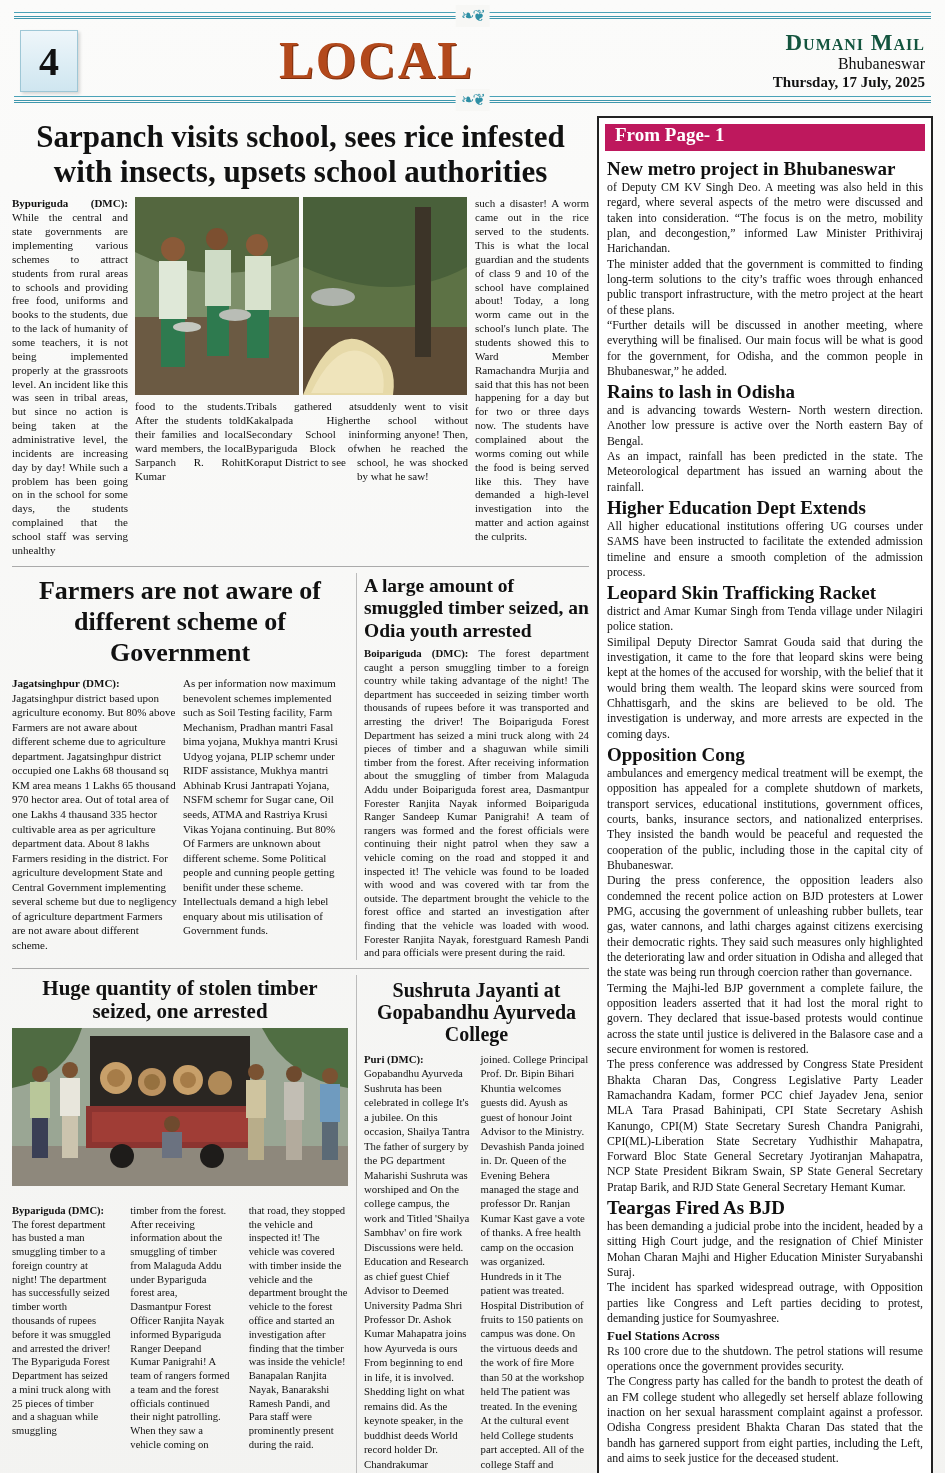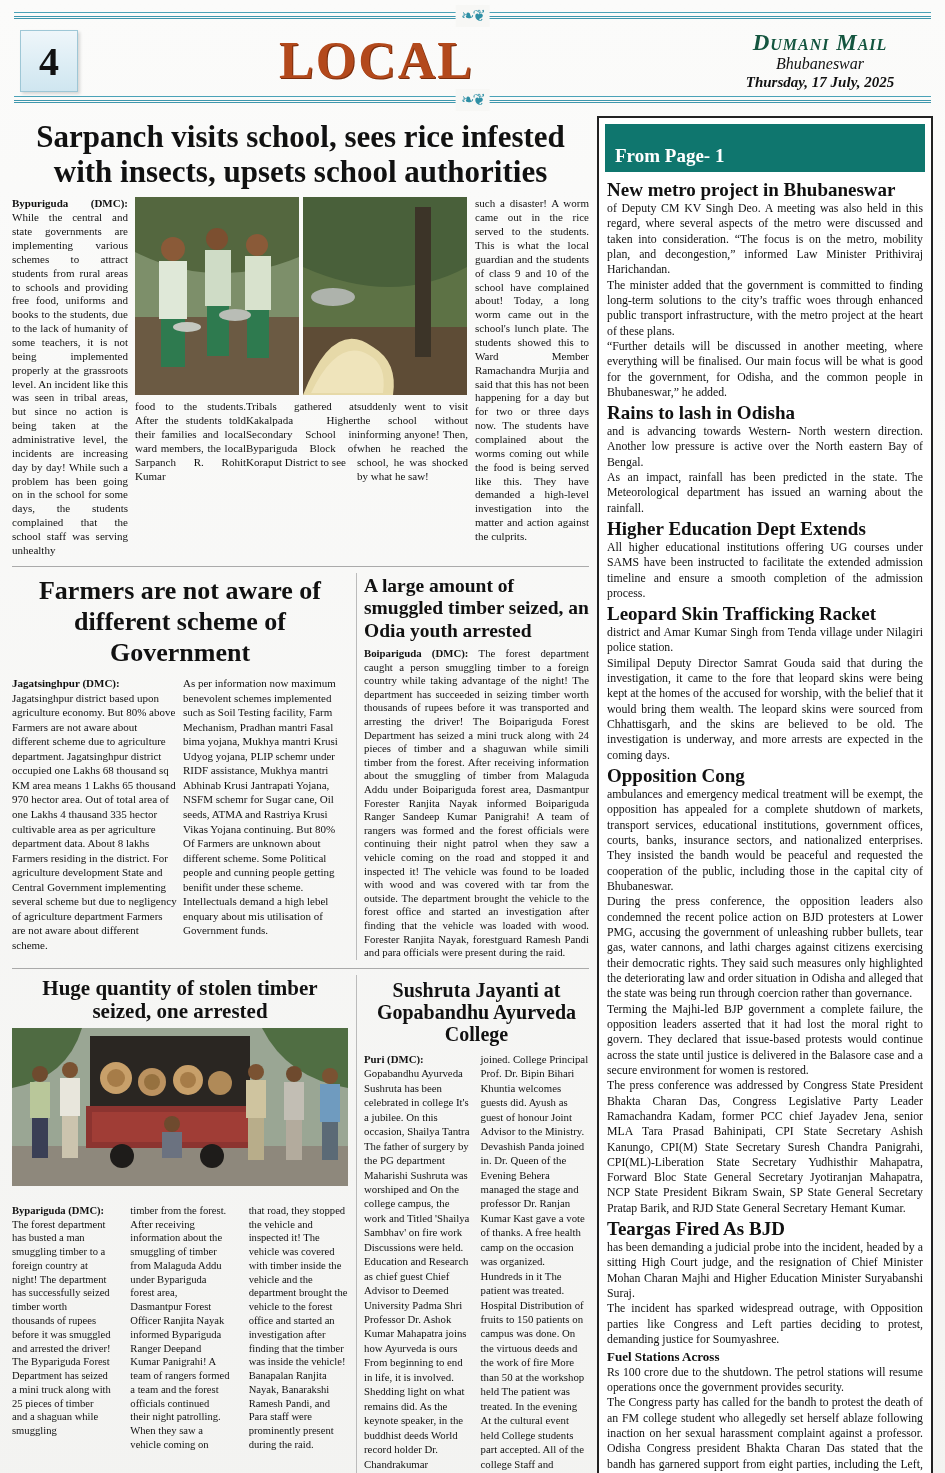--- a/index.html
+++ b/index.html
@@ -14,21 +14,21 @@
   .deco-rule .ln2 { border-top:3px double #3e97ad; margin-top:3px; }
   .deco-rule .orn { position:absolute; left:50%; top:-7px; transform:translateX(-50%);
         background:inherit; padding:0 6px; color:#2e8fa5; font-size:16px; letter-spacing:-2px;
         background:#f7f7f5; line-height:22px;}
   .masthead { display:flex; align-items:center; padding:4px 8px 2px 8px; }
   .pagenum-box { width:58px; height:62px; border:1px solid #9ec7d6; background:linear-gradient(180deg,#eef6fa,#cfe6f0);
         box-shadow:2px 2px 3px rgba(0,0,0,.15); display:flex; align-items:center; justify-content:center;
         font-size:40px; font-weight:bold; }
   .section-title { flex:1; text-align:center; font-size:52px; color:#b3491c; letter-spacing:2px;
         font-weight:bold; text-shadow:1px 1px 0 #7a2c0c; line-height:1; padding-right:40px;}
-  .paper-meta { width:210px; text-align:center;font-style:italic; }
+  .paper-meta { width:210px; text-align:right; }
   .paper-name { font-size:23px; font-weight:bold; color:#14553f; font-variant:small-caps; letter-spacing:1px; line-height:1.05;}
   .paper-city { font-size:16px; line-height:1.15; }
   .paper-date { font-size:15px; font-weight:bold; line-height:1.2; }
 
   
   .content { display:flex; gap:8px; margin-top:8px; }
   .left-zone { width:577px; }
   .right-zone { width:336px; }
 
   p.body, .mini { text-align:justify; }
@@ -63,21 +63,21 @@
   .ph3 { width:336px; height:158px; }
   .stolen-cols { display:flex; gap:19px; margin-top:18px;}
   .stolen-cols > p { flex:1; font-size:10.6px; line-height:1.3; }
   .sushruta { width:233px; border-left:1px solid #bbb; padding-left:7px;}
   .a5-head { text-align:center; font-size:20px; font-weight:bold; line-height:1.12; margin:4px 0 6px 0;}
   .sushruta-cols { display:flex; gap:8px; }
   .sushruta-cols > p { flex:1; font-size:10.8px; line-height:1.34; }
 
   
   .fp-box { border:2px solid #222; background:#fff; padding:0 0 6px 0; }
-  .fp-titlebar { background:#0f766e; color:#fff; font-size:19px; font-weight:bold; padding:21px 10px 5px 10px; margin:6px 6px 8px 6px; }
+  .fp-titlebar { background:#be185d; color:#fff; font-size:19px; font-weight:bold; padding:0 10px 5px 10px; margin:6px 6px 8px 6px; }
   .fp-section { padding:0 8px; }
   .fp-heading { font-size:19px; font-weight:bold; line-height:1.1; margin-top:3px; }
   .fp-heading.small { font-size:13px; }
   .fp-body { font-size:11.8px; line-height:1.3; text-align:justify; white-space:pre-line; margin-bottom:2px;}
 </style>
 </head>
 <body>
 
 <div class="page">
 

